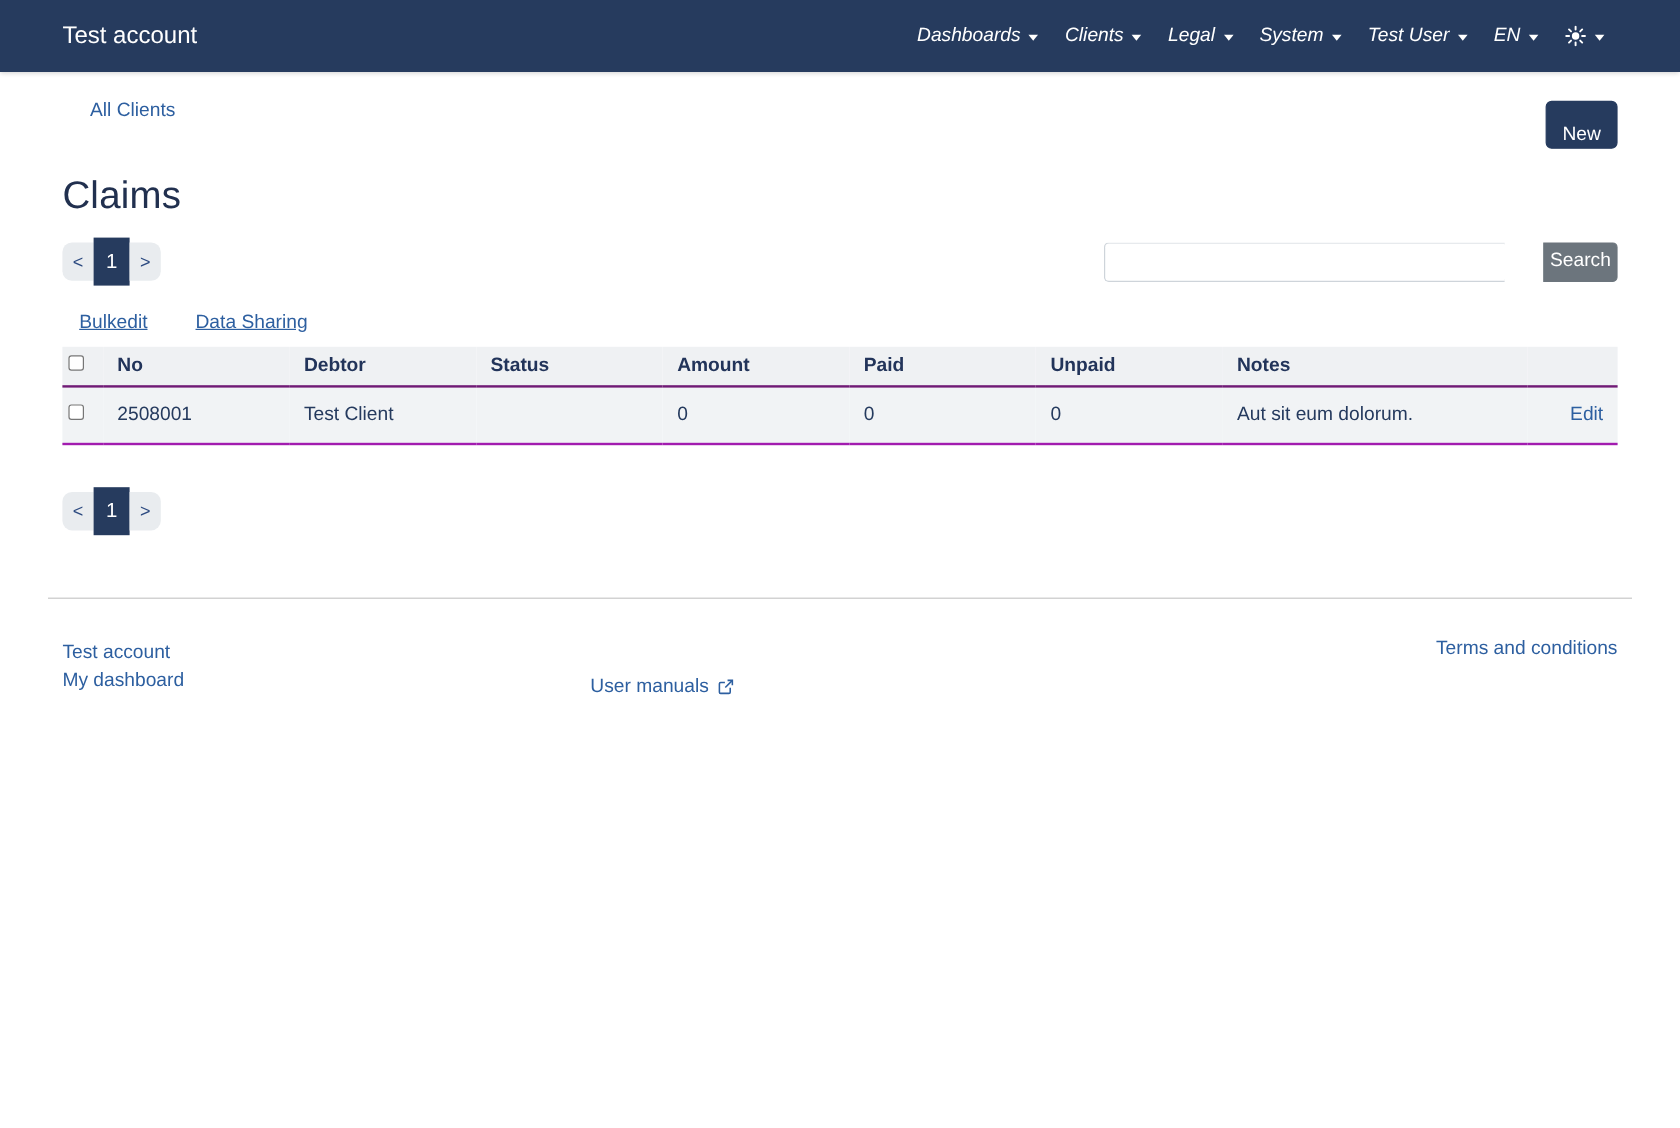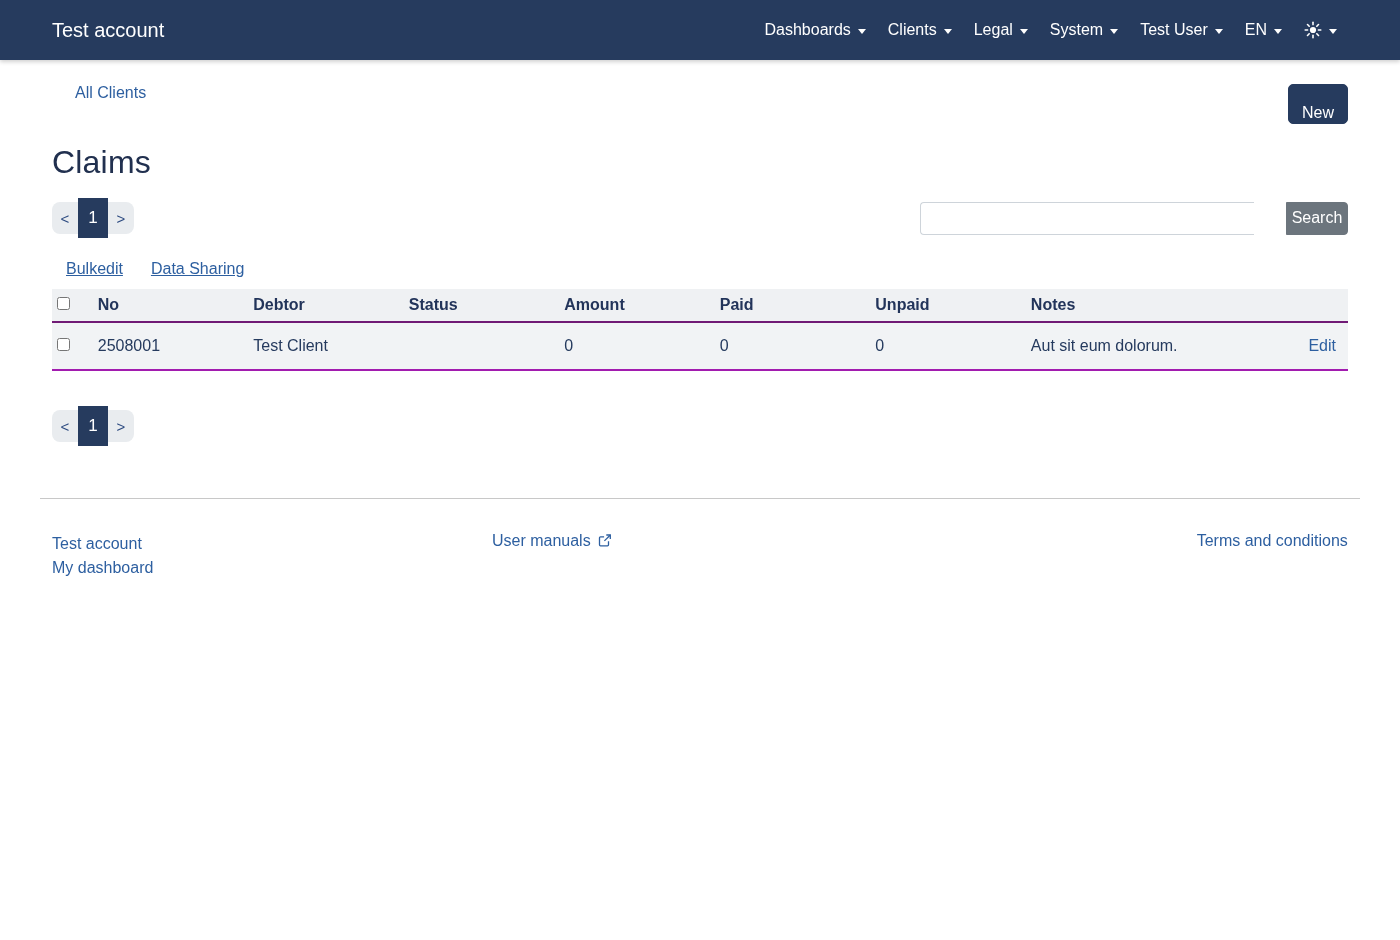--- a/index.html
+++ b/index.html
@@ -6,21 +6,21 @@
   html,body { background:#ffffff; font-family:"Liberation Sans","DejaVu Sans",sans-serif; }
   body { width:1400px; min-height:940px; }
 
   
   .navbar {
     height:60px; background:#263b5e; display:flex; align-items:center;
     justify-content:space-between; padding:0 52px;
     box-shadow:0 2px 4px rgba(0,0,0,.18);
   }
   .brand { color:#ffffff; font-size:20px; font-weight:500; text-decoration:none; cursor:pointer; }
-  .nav { display:flex; align-items:center; }
+  .nav { display:flex; align-items:center;font-style:italic; }
   .nav-link {
     color:#ffffff; font-size:16px; padding:8px 11px; display:flex; align-items:center;
     gap:7px; text-decoration:none; cursor:pointer; white-space:nowrap;
   }
   .caret {
     width:0; height:0; border-left:4.5px solid transparent; border-right:4.5px solid transparent;
     border-top:5px solid #ffffff; display:inline-block; margin-top:2px;
   }
 
   
@@ -53,21 +53,21 @@
   .search-input {
     flex:1; border:1px solid #ced4da; border-right:none; border-radius:4px 0 0 4px;
     padding:4px 10px; font-size:16px; font-family:inherit; color:#253a5e; outline:none;
   }
   .search-btn {
     width:62px; background:#6c757d; color:#ffffff; border:1px solid #6c757d;
     border-radius:0 4px 4px 0; font-size:16px; cursor:pointer; font-family:inherit;
   }
 
   
-  .action-links { margin-top:22px; padding-left:14px; display:flex; gap:28px; font-size:16px; }
+  .action-links { margin-top:22px; padding-left:14px; display:flex; gap:40px; font-size:16px; }
 
   
   table.claims { width:100%; border-collapse:collapse; font-size:16px; color:#253a5e; margin-top:11px; }
   table.claims thead th {
     background:#eff1f3; text-align:left; font-weight:bold; color:#22345a;
     padding:6px 12px; border-bottom:2px solid #701a75; height:33px;
   }
   table.claims tbody td {
     background:#f1f3f5; padding:8px 12px; border-bottom:2px solid #a21caf; height:48px;
   }
@@ -79,21 +79,21 @@
   td.edit-cell, th.edit-cell { text-align:right; }
   input[type="checkbox"] { width:13px; height:13px; accent-color:#263b5e; cursor:pointer; }
 
   .pagination-bottom { margin-top:35px; }
 
   
   .footer-rule { border:none; border-top:1px solid #c8c8c8; margin-top:52px; }
   .footer { display:flex; margin-top:33px; padding:0 12px 40px 12px; font-size:16px; }
   .footer-col { width:33.33%; }
   .footer-col.left a { display:block; line-height:24px; }
-  .footer-col.center { padding-left:8px; display:flex; align-items:flex-start; gap:6px; }
+  .footer-col.center { padding-left:8px; display:flex; align-items:flex-start; gap:6px;margin-top:32px; }
   .footer-col.right { text-align:right; }
   .ext-icon { margin-top:1px; }
 </style>
 </head>
 <body>
 
 <nav class="navbar">
   <a class="brand">Test account</a>
   <div class="nav">
     <a class="nav-link">

